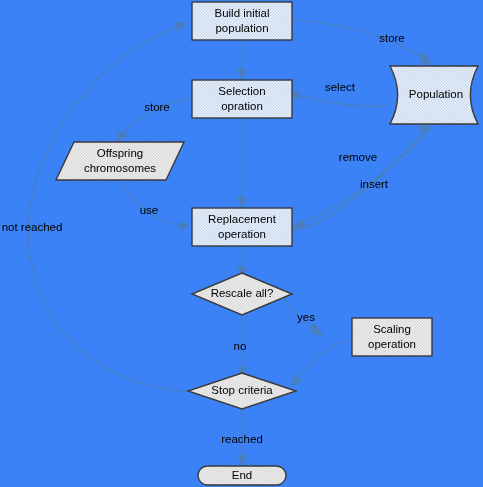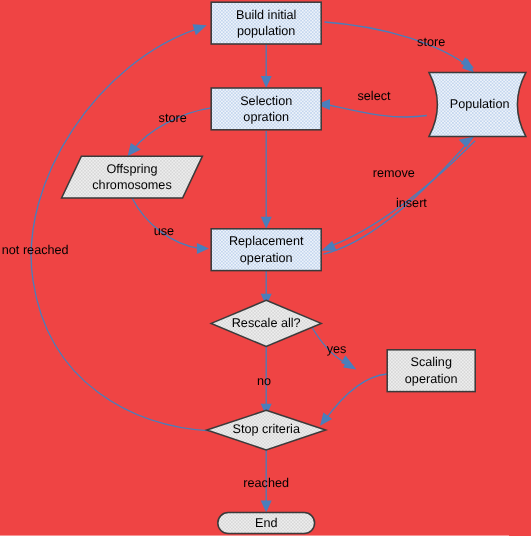--- a/index.html
+++ b/index.html
@@ -8,21 +8,21 @@
     padding: 0;
     background: #ffffff;
   }
   body {
     font-family: "Liberation Sans", sans-serif;
   }
   #diagram-root {
     position: relative;
     width: 483px;
     height: 487px;
-    background: #ef4444;
+    background: #3b82f6;
     overflow: hidden;
   }
   #flow-svg {
     position: absolute;
     left: 0;
     top: 0;
     width: 483px;
     height: 487px;
   }
   .node-text {

